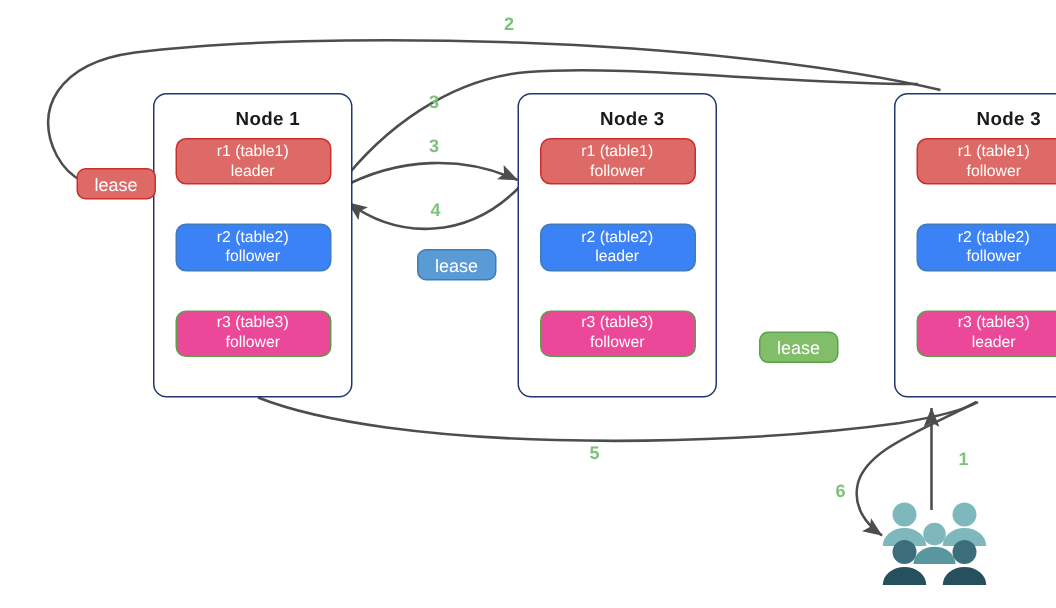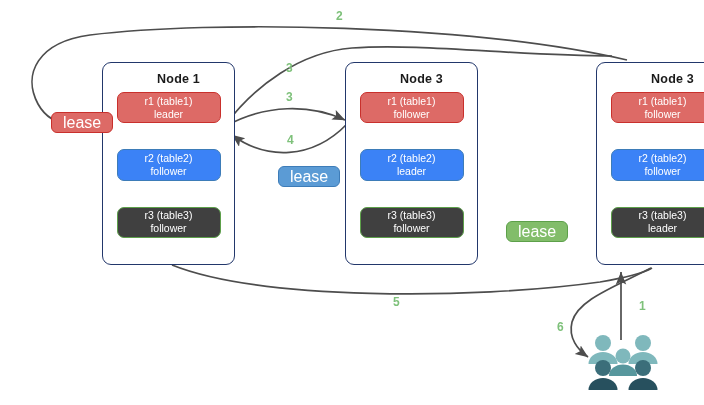--- a/index.html
+++ b/index.html
@@ -54,31 +54,31 @@
     justify-content: center;
     color: #ffffff;
     font-size: 10.5px;
     line-height: 13px;
     margin-bottom: 26px;
     text-align: center;
   }
   .replica .rl { display: block; }
   .rep-red   { background: #dd6a66; border: 1.4px solid #c9302c; }
   .rep-blue  { background: #3b82f6; border: 1.4px solid #3d7cb8; }
-  .rep-green { background: #404040; border: 1.4px solid #5da04a; }
+  .rep-green { background: #ec4899; border: 1.4px solid #5da04a; }
 
   .lease {
     position: absolute;
     box-sizing: border-box;
     border-radius: 6px;
     display: flex;
     align-items: center;
     justify-content: center;
     color: #ffffff;
-    font-size: 16px;
+    font-size: 12px;
     height: 21px;
     padding: 0 11px;
   }
   .lease-red   { background: #dd6a66; border: 1.4px solid #c9302c; }
   .lease-blue  { background: #5b9bd5; border: 1.4px solid #3d7cb8; }
   .lease-green { background: #82bd6a; border: 1.4px solid #5da04a; }
 
   .edge-label {
     position: absolute;
     color: #7ec17a;

